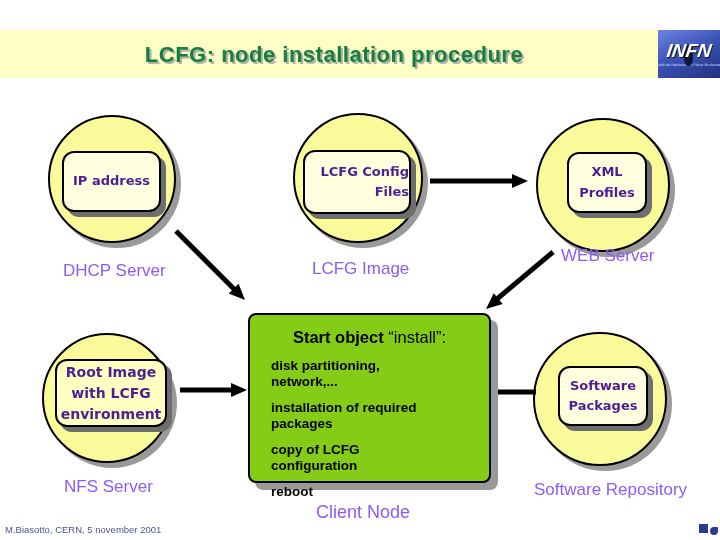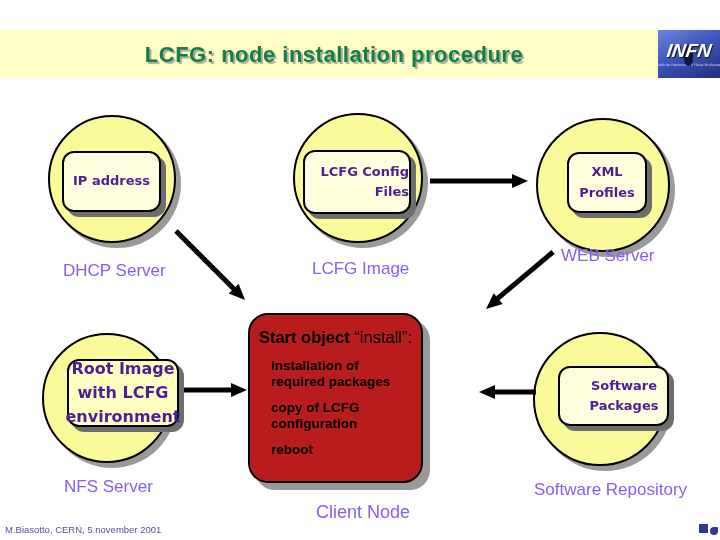--- a/index.html
+++ b/index.html
@@ -52,37 +52,37 @@
   .nodebox {
     position:absolute; background:#ffffdf; border:2px solid #000000;
     border-radius:12px; box-shadow:5px 5px 0 0 #6e6e6e;
     display:flex; flex-direction:column; align-items:center; justify-content:center;
     font-size:13px; font-weight:bold; color:#4c1d95; text-align:center;
     line-height:1.55; font-family:"DejaVu Sans", sans-serif;
   }
   #box-dhcp { left:62px;  top:151px; width:95px;  height:57px; }
   #box-lcfg { left:303px; top:150px; width:104px; height:60px;align-items:flex-end; }
   #box-web  { left:567px; top:152px; width:76px;  height:57px; }
-  #box-nfs  { left:55px;  top:359px; width:108px; height:64px; background:#ffffc2; font-size:16px; line-height:1.5;margin-left:12px; }
-  #box-sw   { left:558px; top:366px; width:86px;  height:56px;padding-left:21px; }
+  #box-nfs  { left:55px;  top:359px; width:108px; height:64px; background:#ffffc2; font-size:14px; line-height:1.5; }
+  #box-sw   { left:558px; top:366px; width:86px;  height:56px; }
   
   .nodelabel {
     position:absolute; color:#8b5cf6; font-size:17px;
     font-family:Liberation Sans, sans-serif; white-space:nowrap;
   }
   #label-dhcp   { left:63px;  top:261px; }
   #label-lcfg   { left:312px; top:259px; }
   #label-web    { left:561px; top:246px; }
   #label-nfs    { left:64px;  top:477px; }
   #label-sw     { left:534px; top:480px; }
   #label-client { left:316px; top:502px; font-size:18px; }
   
   .clientbox {
-    position:absolute; left:248px; top:313px; width:175px; height:170px;
-    background:#b91c1c; border:2.5px solid #000000; border-radius:20px;
+    position:absolute; left:248px; top:313px; width:243px; height:170px;
+    background:#84cc16; border:2.5px solid #000000; border-radius:8px;
     box-shadow:7px 7px 0 0 #9a9a9a; box-sizing:border-box;
   }
   .client-title {
     margin:13px 6px 0 6px; text-align:center;
     font-family:"Liberation Sans", sans-serif; font-size:16.5px; color:#000;
   }
   .client-title .tb { font-weight:bold; }
   .client-steps {
     margin:11px 8px 0 21px;
     font-family:"Liberation Sans", sans-serif; font-weight:bold;
@@ -173,20 +173,21 @@
 <div class="nodelabel" id="label-lcfg">LCFG Image</div>
 <div class="nodelabel" id="label-web">WEB Server</div>
 <div class="nodelabel" id="label-nfs">NFS Server</div>
 <div class="nodelabel" id="label-sw">Software Repository</div>
 
 <div class="clientbox">
   <div class="client-title">
     <span class="tb">Start object</span><span> “install”:</span>
   </div>
   <div class="client-steps">
+    <div class="step">disk partitioning, network,...</div>
     <div class="step">installation of required packages</div>
     <div class="step">copy of LCFG configuration</div>
     <div class="step">reboot</div>
   </div>
 </div>
 <div class="nodelabel" id="label-client">Client Node</div>
 
 <div class="footer-credit">M.Biasotto, CERN, 5 november 2001</div>
 <div class="mini-logo">
   <span class="ml-a"></span>

